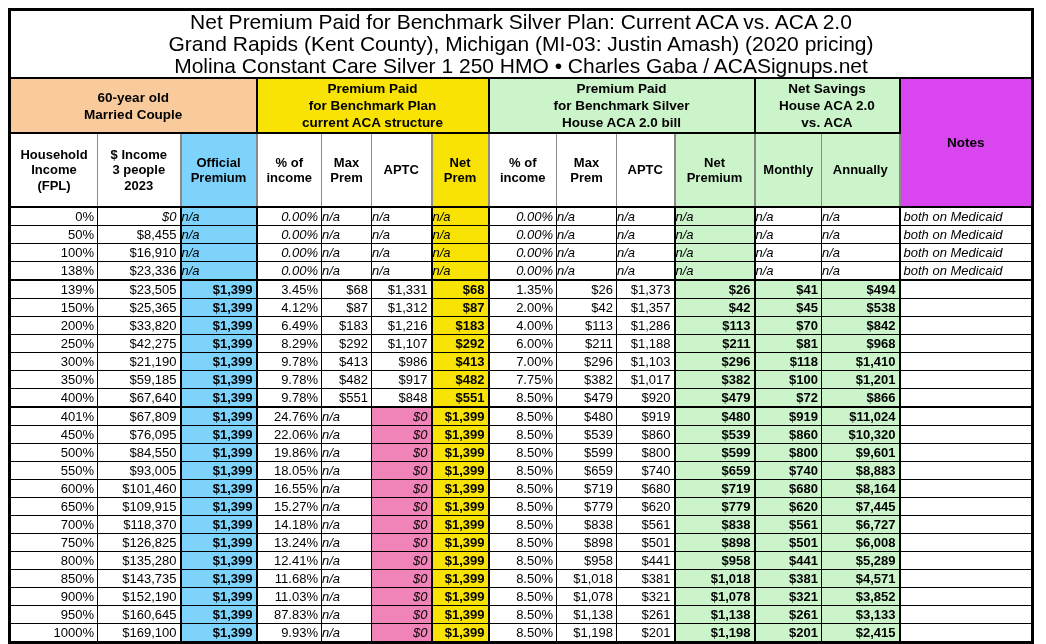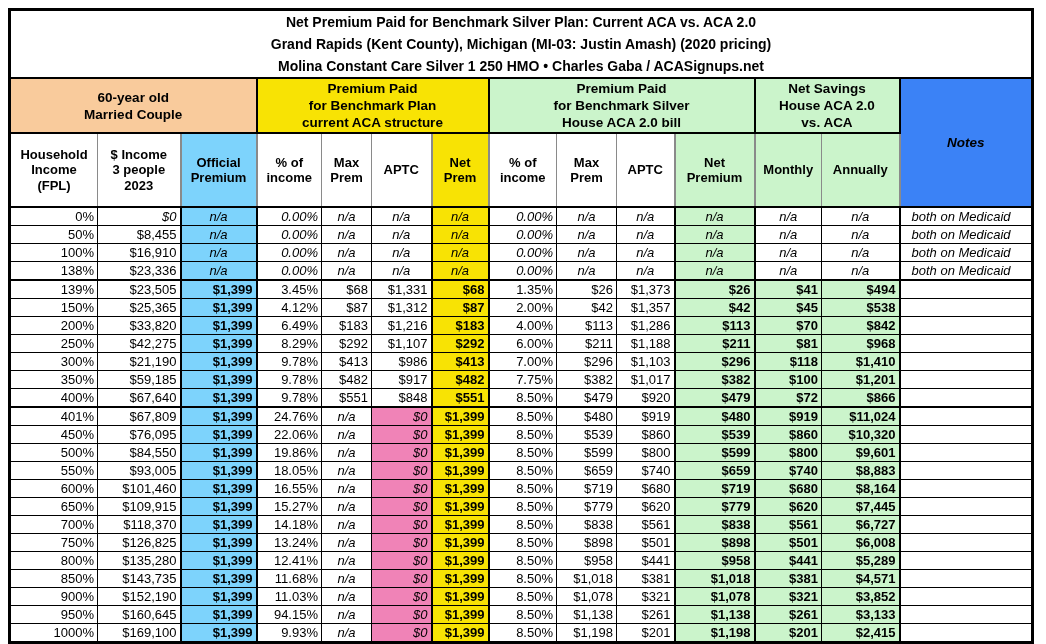--- a/index.html
+++ b/index.html
@@ -17,47 +17,46 @@
     border:1px solid #000;
     font-size:13px;line-height:1.05;
     white-space:nowrap;overflow:hidden;
     padding:0;vertical-align:middle;
   }
   
   tr.titlerow td{
     height:64px;border-bottom:2px solid #000;text-align:center;
     background:#fff;vertical-align:middle;
   }
-  .tline{font-size:14px;font-weight:700;line-height:22px;}
+  .tline{font-size:21px;font-weight:400;line-height:22px;}
   
   tr.grouphdr td{
     height:53px;border-bottom:2px solid #000;text-align:center;
     font-weight:700;font-size:13.5px;line-height:1.26;
   }
   td.demo-hdr{font-size:17px;line-height:1.35;}
   
   tr.colhdr td{
     height:72px;text-align:center;font-weight:700;font-size:13px;
     line-height:1.18;border-bottom:2px solid #000;
     border-left-color:#8a8a8a;border-right-color:#8a8a8a;
   }
   td.notes-hdr{
-    text-align:center;font-weight:700;font-size:14px;background:#3b82f6;
+    text-align:center;font-weight:700;font-size:14px;background:#d946ef;
     border-bottom:2px solid #000;
-    font-style:italic;
   }
   
   tr.datarow{height:18px;}
   tr.datarow td{height:17px;}
   tr.thick-bottom td{border-bottom-width:2px;}
   .r{text-align:right;padding-right:3px;}
-  .na{text-align:center;font-style:italic;font-weight:400 !important;padding-right:0;}
+  .na{font-style:italic;font-weight:400 !important;padding-right:0;}
   .zero{font-style:italic;}
   .b{font-weight:700;}
-  .notes-cell{text-align:left;padding-left:11px;font-style:italic;}
+  .notes-cell{text-align:left;padding-left:3px;font-style:italic;}
   
   .bg-orange{background:#F9CB9C;}
   .bg-yellow{background:#F8E304;}
   .bg-paleyellow{background:#7dd3fc;}
   .bg-green{background:#CBF4CB;}
   .bg-pink{background:#F083B7;}
   
   .thickL{border-left:2px solid #000;}
   .thickR{border-right:2px solid #000;}
 </style>
@@ -515,21 +514,21 @@
           <td class="r">$321</td>
           <td class="r b bg-green thickL thickR">$1,078</td>
           <td class="r b bg-green">$321</td>
           <td class="r b bg-green thickR">$3,852</td>
           <td class="notes-cell thickL"></td>
         </tr>
         <tr class="datarow">
           <td class="r">950%</td>
           <td class="r">$160,645</td>
           <td class="r b bg-paleyellow thickL thickR">$1,399</td>
-          <td class="r">94.15%</td>
+          <td class="r">87.83%</td>
           <td class="na">n/a</td>
           <td class="r zero bg-pink">$0</td>
           <td class="r b bg-yellow thickL thickR">$1,399</td>
           <td class="r">8.50%</td>
           <td class="r">$1,138</td>
           <td class="r">$261</td>
           <td class="r b bg-green thickL thickR">$1,138</td>
           <td class="r b bg-green">$261</td>
           <td class="r b bg-green thickR">$3,133</td>
           <td class="notes-cell thickL"></td>

